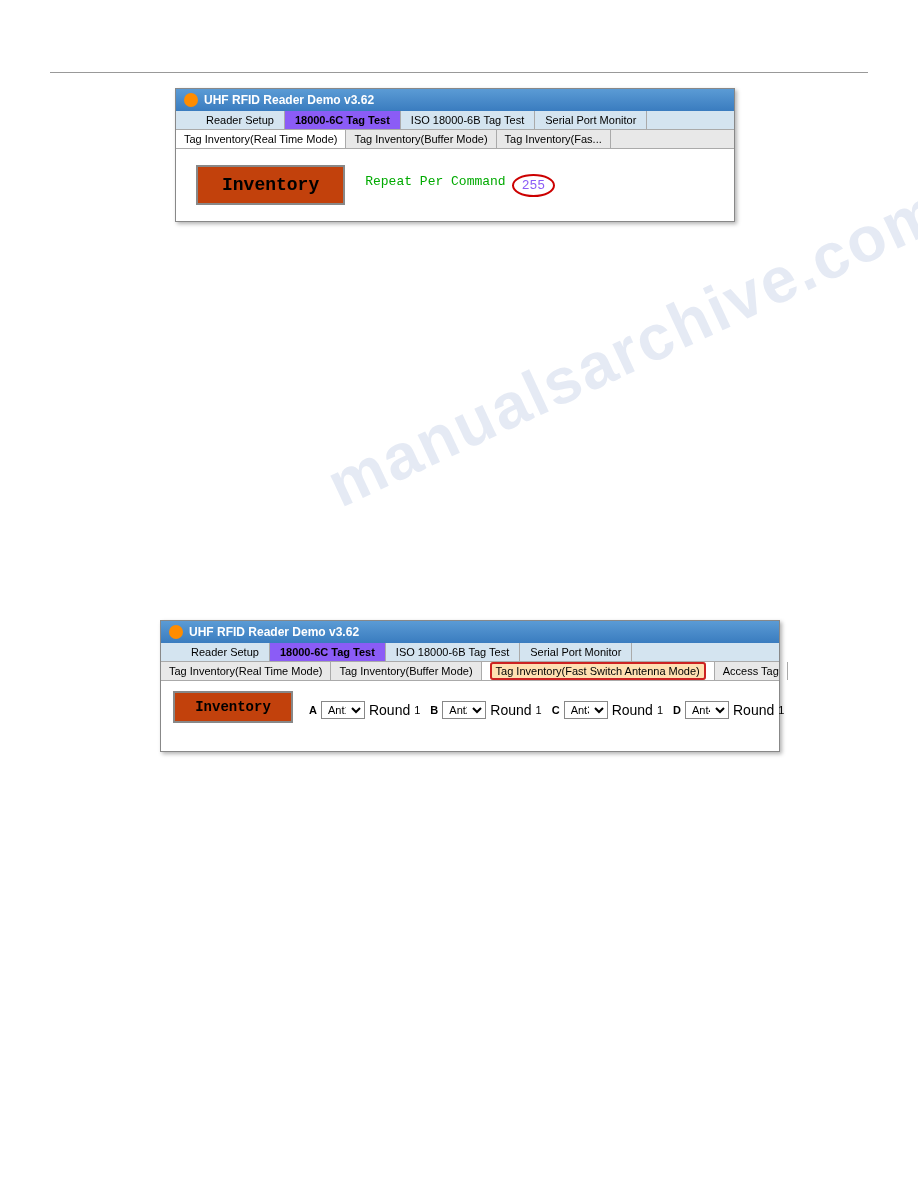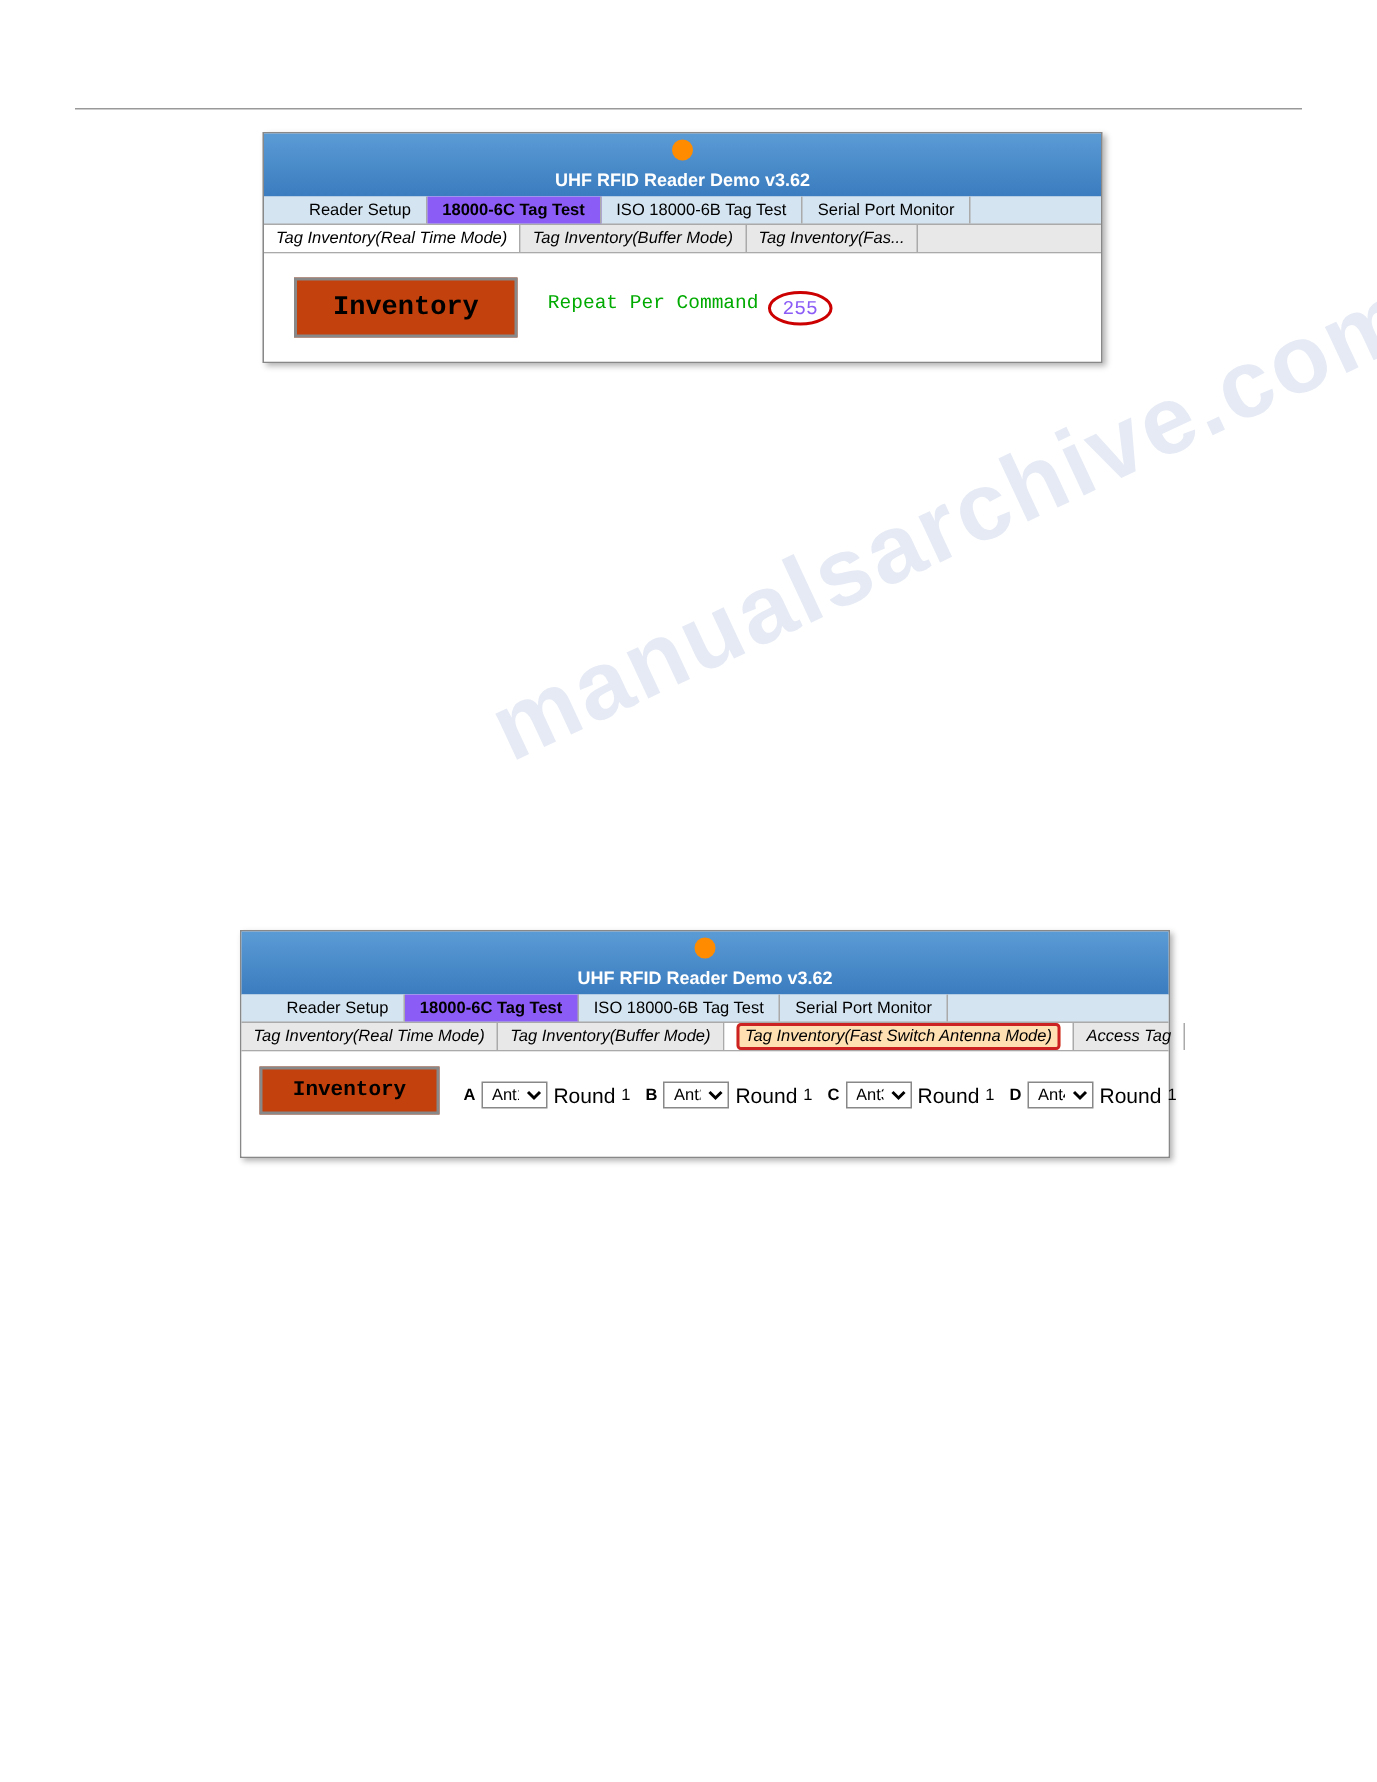--- a/index.html
+++ b/index.html
@@ -34,21 +34,20 @@
 
     .window-titlebar {
       background: linear-gradient(to bottom, #5b9bd5 0%, #3a7cbf 100%);
       color: white;
       font-size: 12px;
       font-weight: bold;
       padding: 4px 8px;
       display: flex;
       align-items: center;
       gap: 6px;
-      flex-direction: column;
     }
 
     .titlebar-icon {
       width: 14px;
       height: 14px;
       background: #ff8c00;
       border-radius: 50%;
       display: inline-block;
       flex-shrink: 0;
     }
@@ -76,21 +75,20 @@
     .menu-tab.active {
       background: #8b5cf6;
       font-weight: bold;
     }
 
     .sub-tab-bar {
       display: flex;
       background: #e8e8e8;
       border-bottom: 1px solid #aaa;
       font-size: 11px;
-      font-style: italic;
     }
 
     .sub-tab {
       padding: 3px 8px;
       border-right: 1px solid #aaa;
       cursor: pointer;
       white-space: nowrap;
       color: #000;
     }
 

